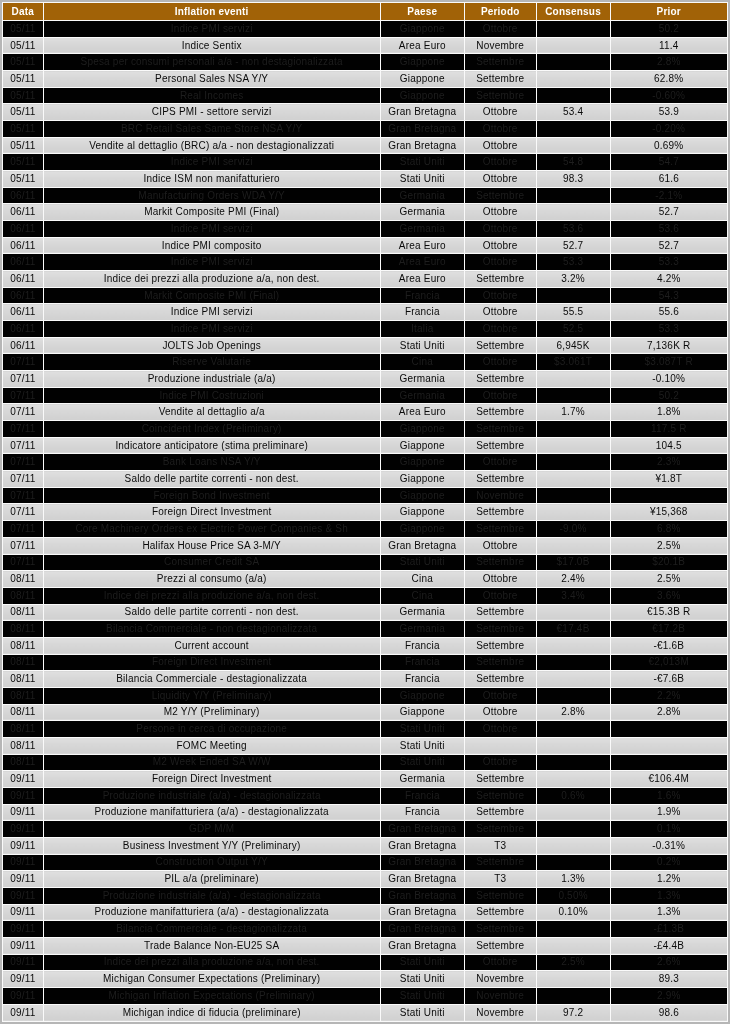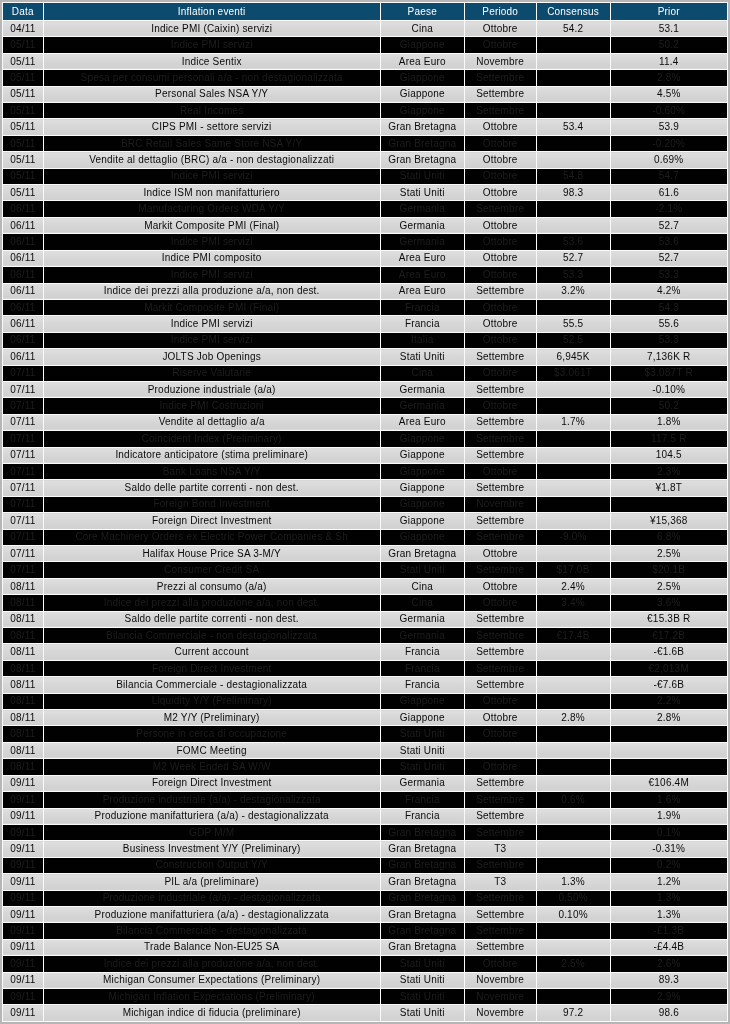--- a/index.html
+++ b/index.html
@@ -28,23 +28,23 @@
     font-size: 10px;
     line-height: 1;
     padding: 0 2px;
     overflow: hidden;
     white-space: nowrap;
     letter-spacing: 0.2px;
     text-align: center;
     vertical-align: middle;
   }
   thead th {
-    background: #0c4a6e;
+    background: #a16207;
     color: #ffffff;
-    font-weight: normal;
+    font-weight: bold;
     font-size: 10.5px;
     height: 17px;
   }
   th.col-event, td.col-event {
     text-align: left;
     padding-left: 11px;
   }
   tr.light td {
     background: linear-gradient(180deg, #dfdfdf 0%, #d7d7d7 45%, #d0d0d0 100%);
     color: #0a0a0a;
@@ -71,28 +71,20 @@
       <tr>
         <th>Data</th>
         <th class="col-event">Inflation eventi</th>
         <th>Paese</th>
         <th>Periodo</th>
         <th>Consensus</th>
         <th>Prior</th>
       </tr>
     </thead>
     <tbody>
-        <tr class="light">
-          <td>04/11</td>
-          <td class="col-event">Indice PMI (Caixin) servizi</td>
-          <td>Cina</td>
-          <td>Ottobre</td>
-          <td>54.2</td>
-          <td>53.1</td>
-        </tr>
         <tr class="dark">
           <td>05/11</td>
           <td class="col-event">Indice PMI servizi</td>
           <td>Giappone</td>
           <td>Ottobre</td>
           <td></td>
           <td>50.2</td>
         </tr>
         <tr class="light">
           <td>05/11</td>
@@ -109,21 +101,21 @@
           <td>Settembre</td>
           <td></td>
           <td>2.8%</td>
         </tr>
         <tr class="light">
           <td>05/11</td>
           <td class="col-event">Personal Sales NSA Y/Y</td>
           <td>Giappone</td>
           <td>Settembre</td>
           <td></td>
-          <td>4.5%</td>
+          <td>62.8%</td>
         </tr>
         <tr class="dark">
           <td>05/11</td>
           <td class="col-event">Real Incomes</td>
           <td>Giappone</td>
           <td>Settembre</td>
           <td></td>
           <td>-0.60%</td>
         </tr>
         <tr class="light">

